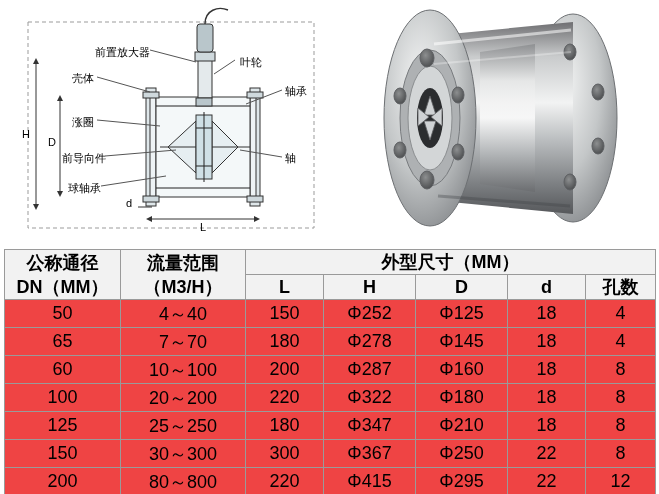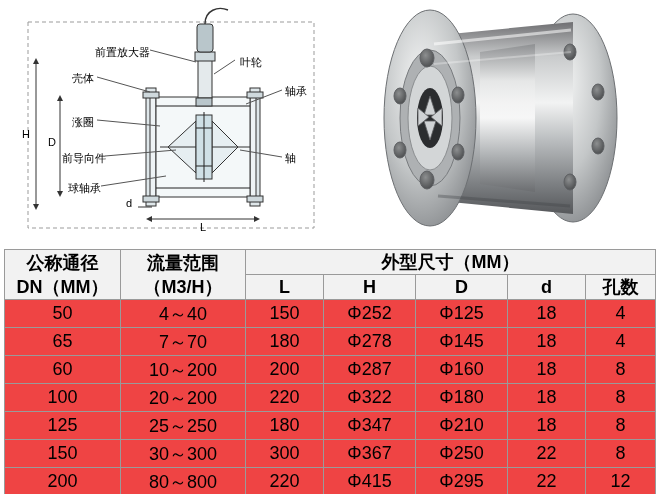--- a/index.html
+++ b/index.html
@@ -300,21 +300,21 @@
           <td>65</td>
           <td>7～70</td>
           <td>180</td>
           <td>Φ278</td>
           <td>Φ145</td>
           <td>18</td>
           <td>4</td>
         </tr>
         <tr>
           <td>60</td>
-          <td>10～200</td>
+          <td>10～100</td>
           <td>200</td>
           <td>Φ287</td>
           <td>Φ160</td>
           <td>18</td>
           <td>8</td>
         </tr>
         <tr>
           <td>100</td>
           <td>20～200</td>
           <td>220</td>

